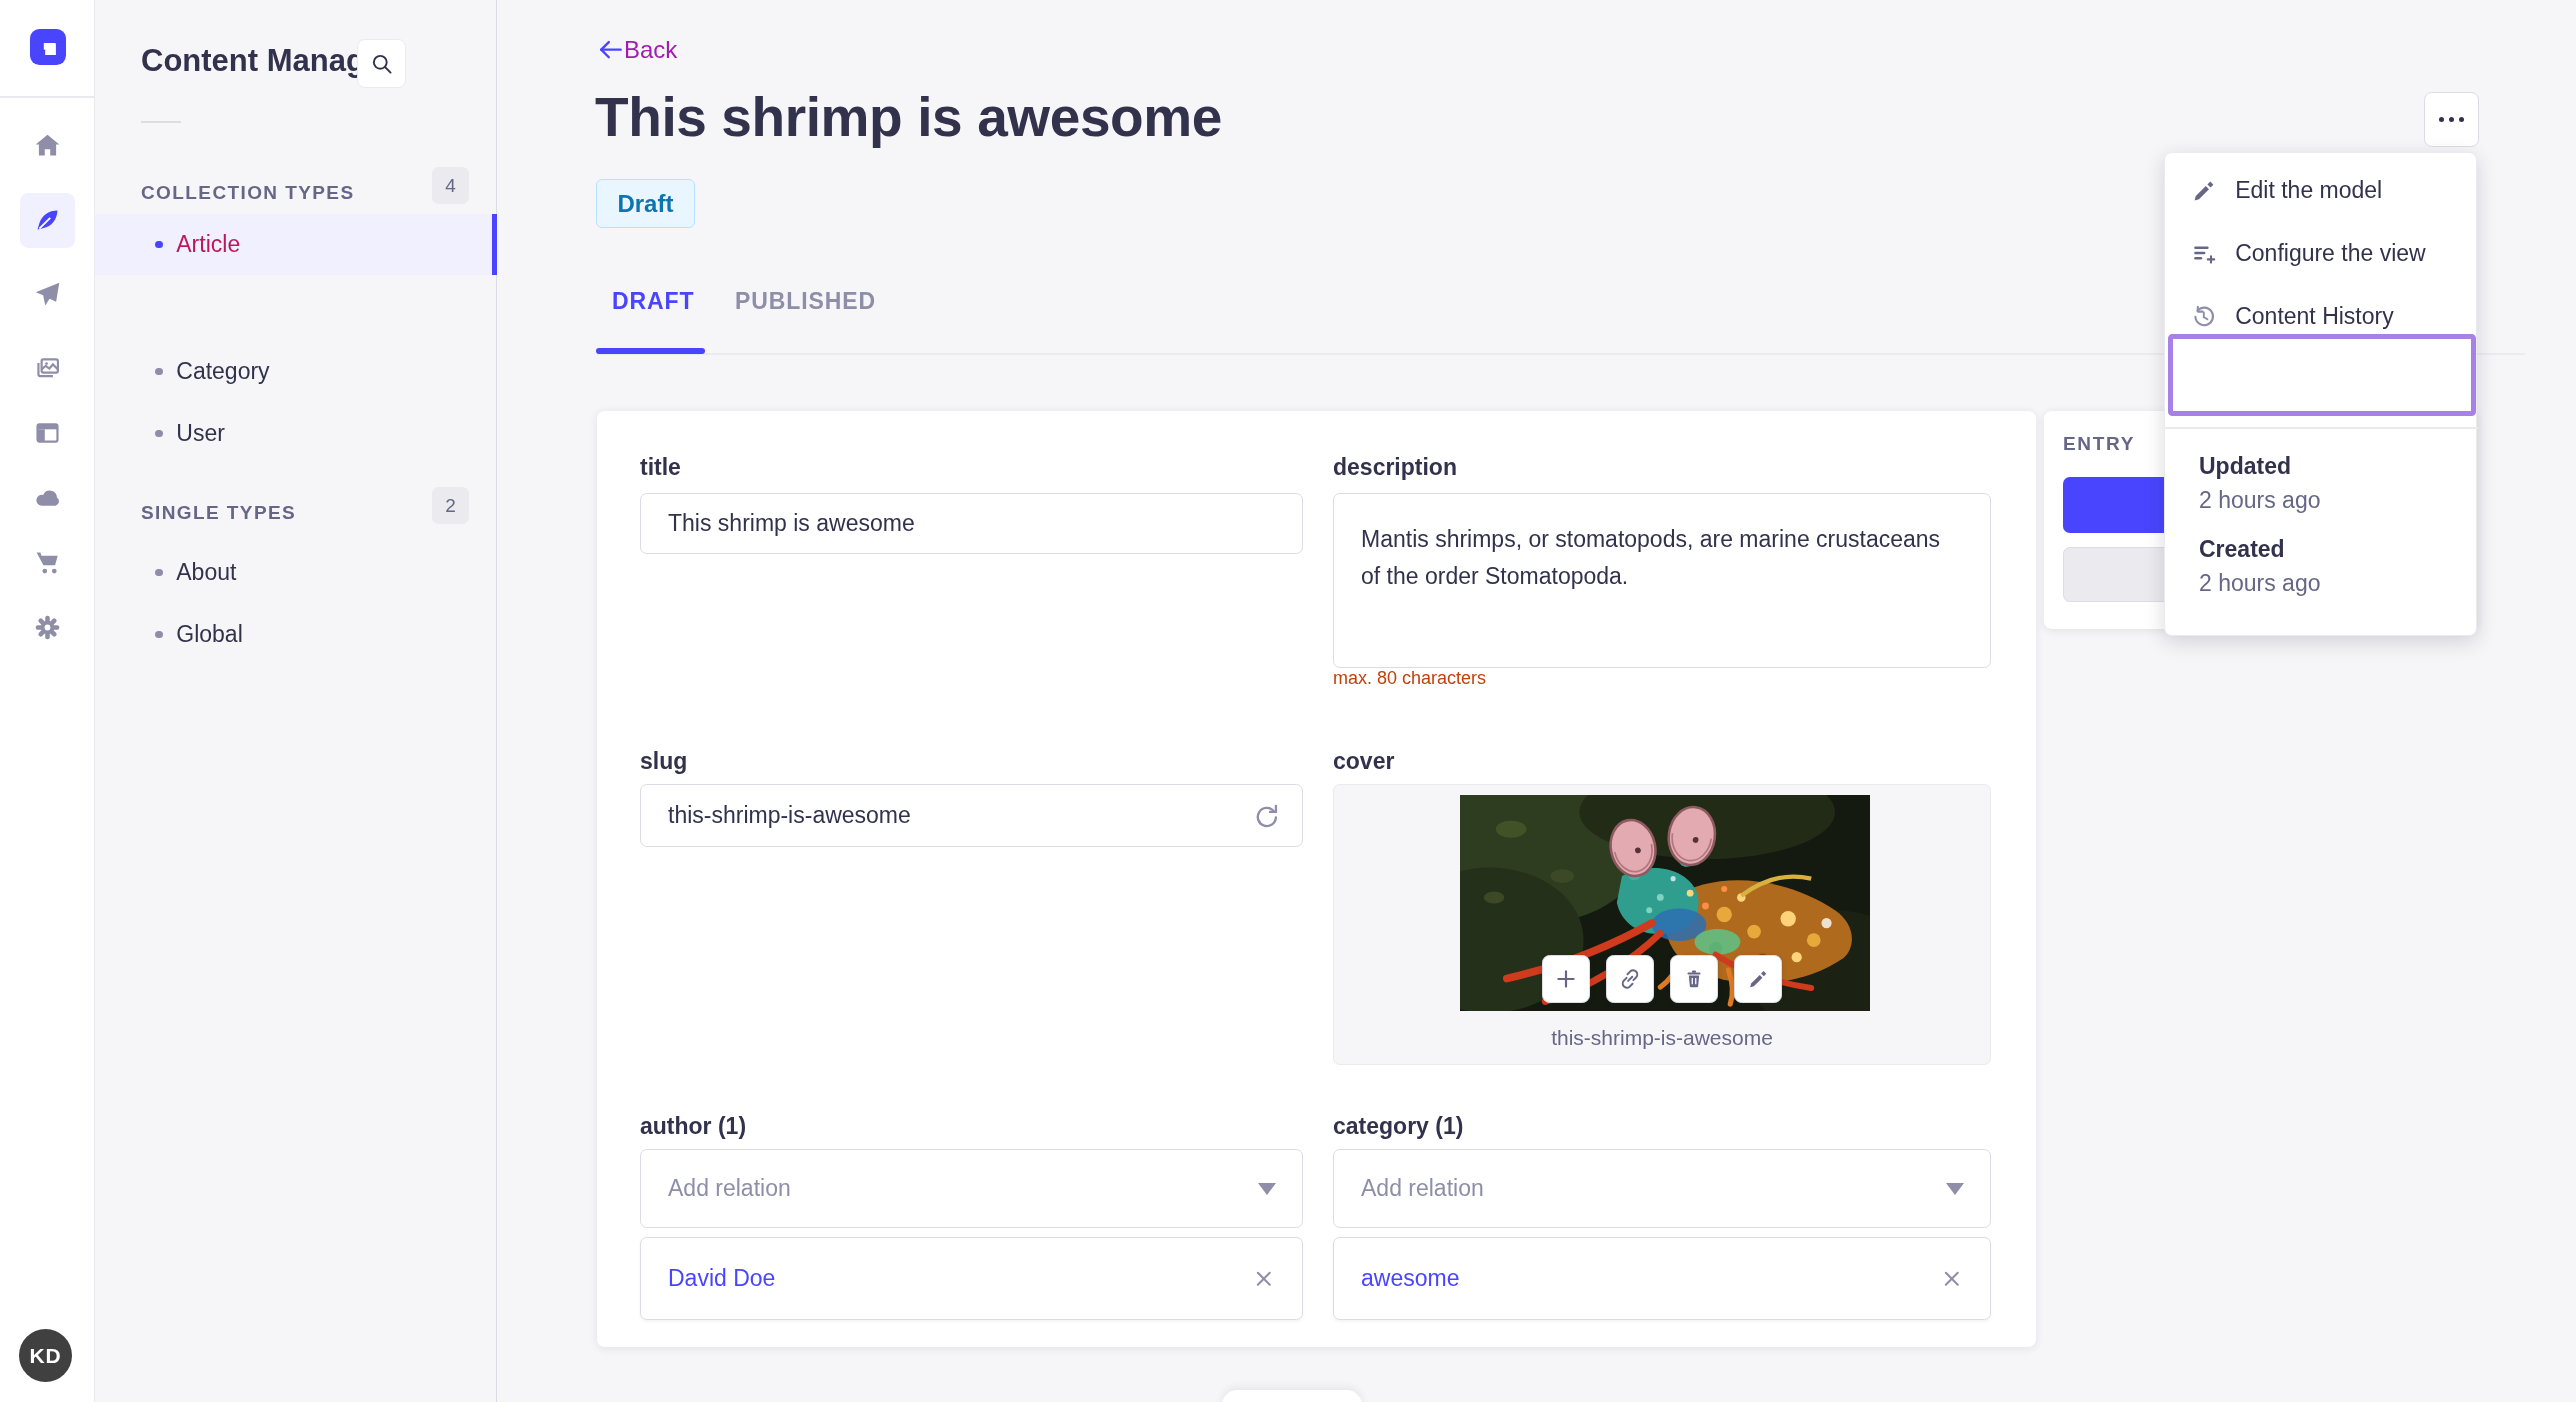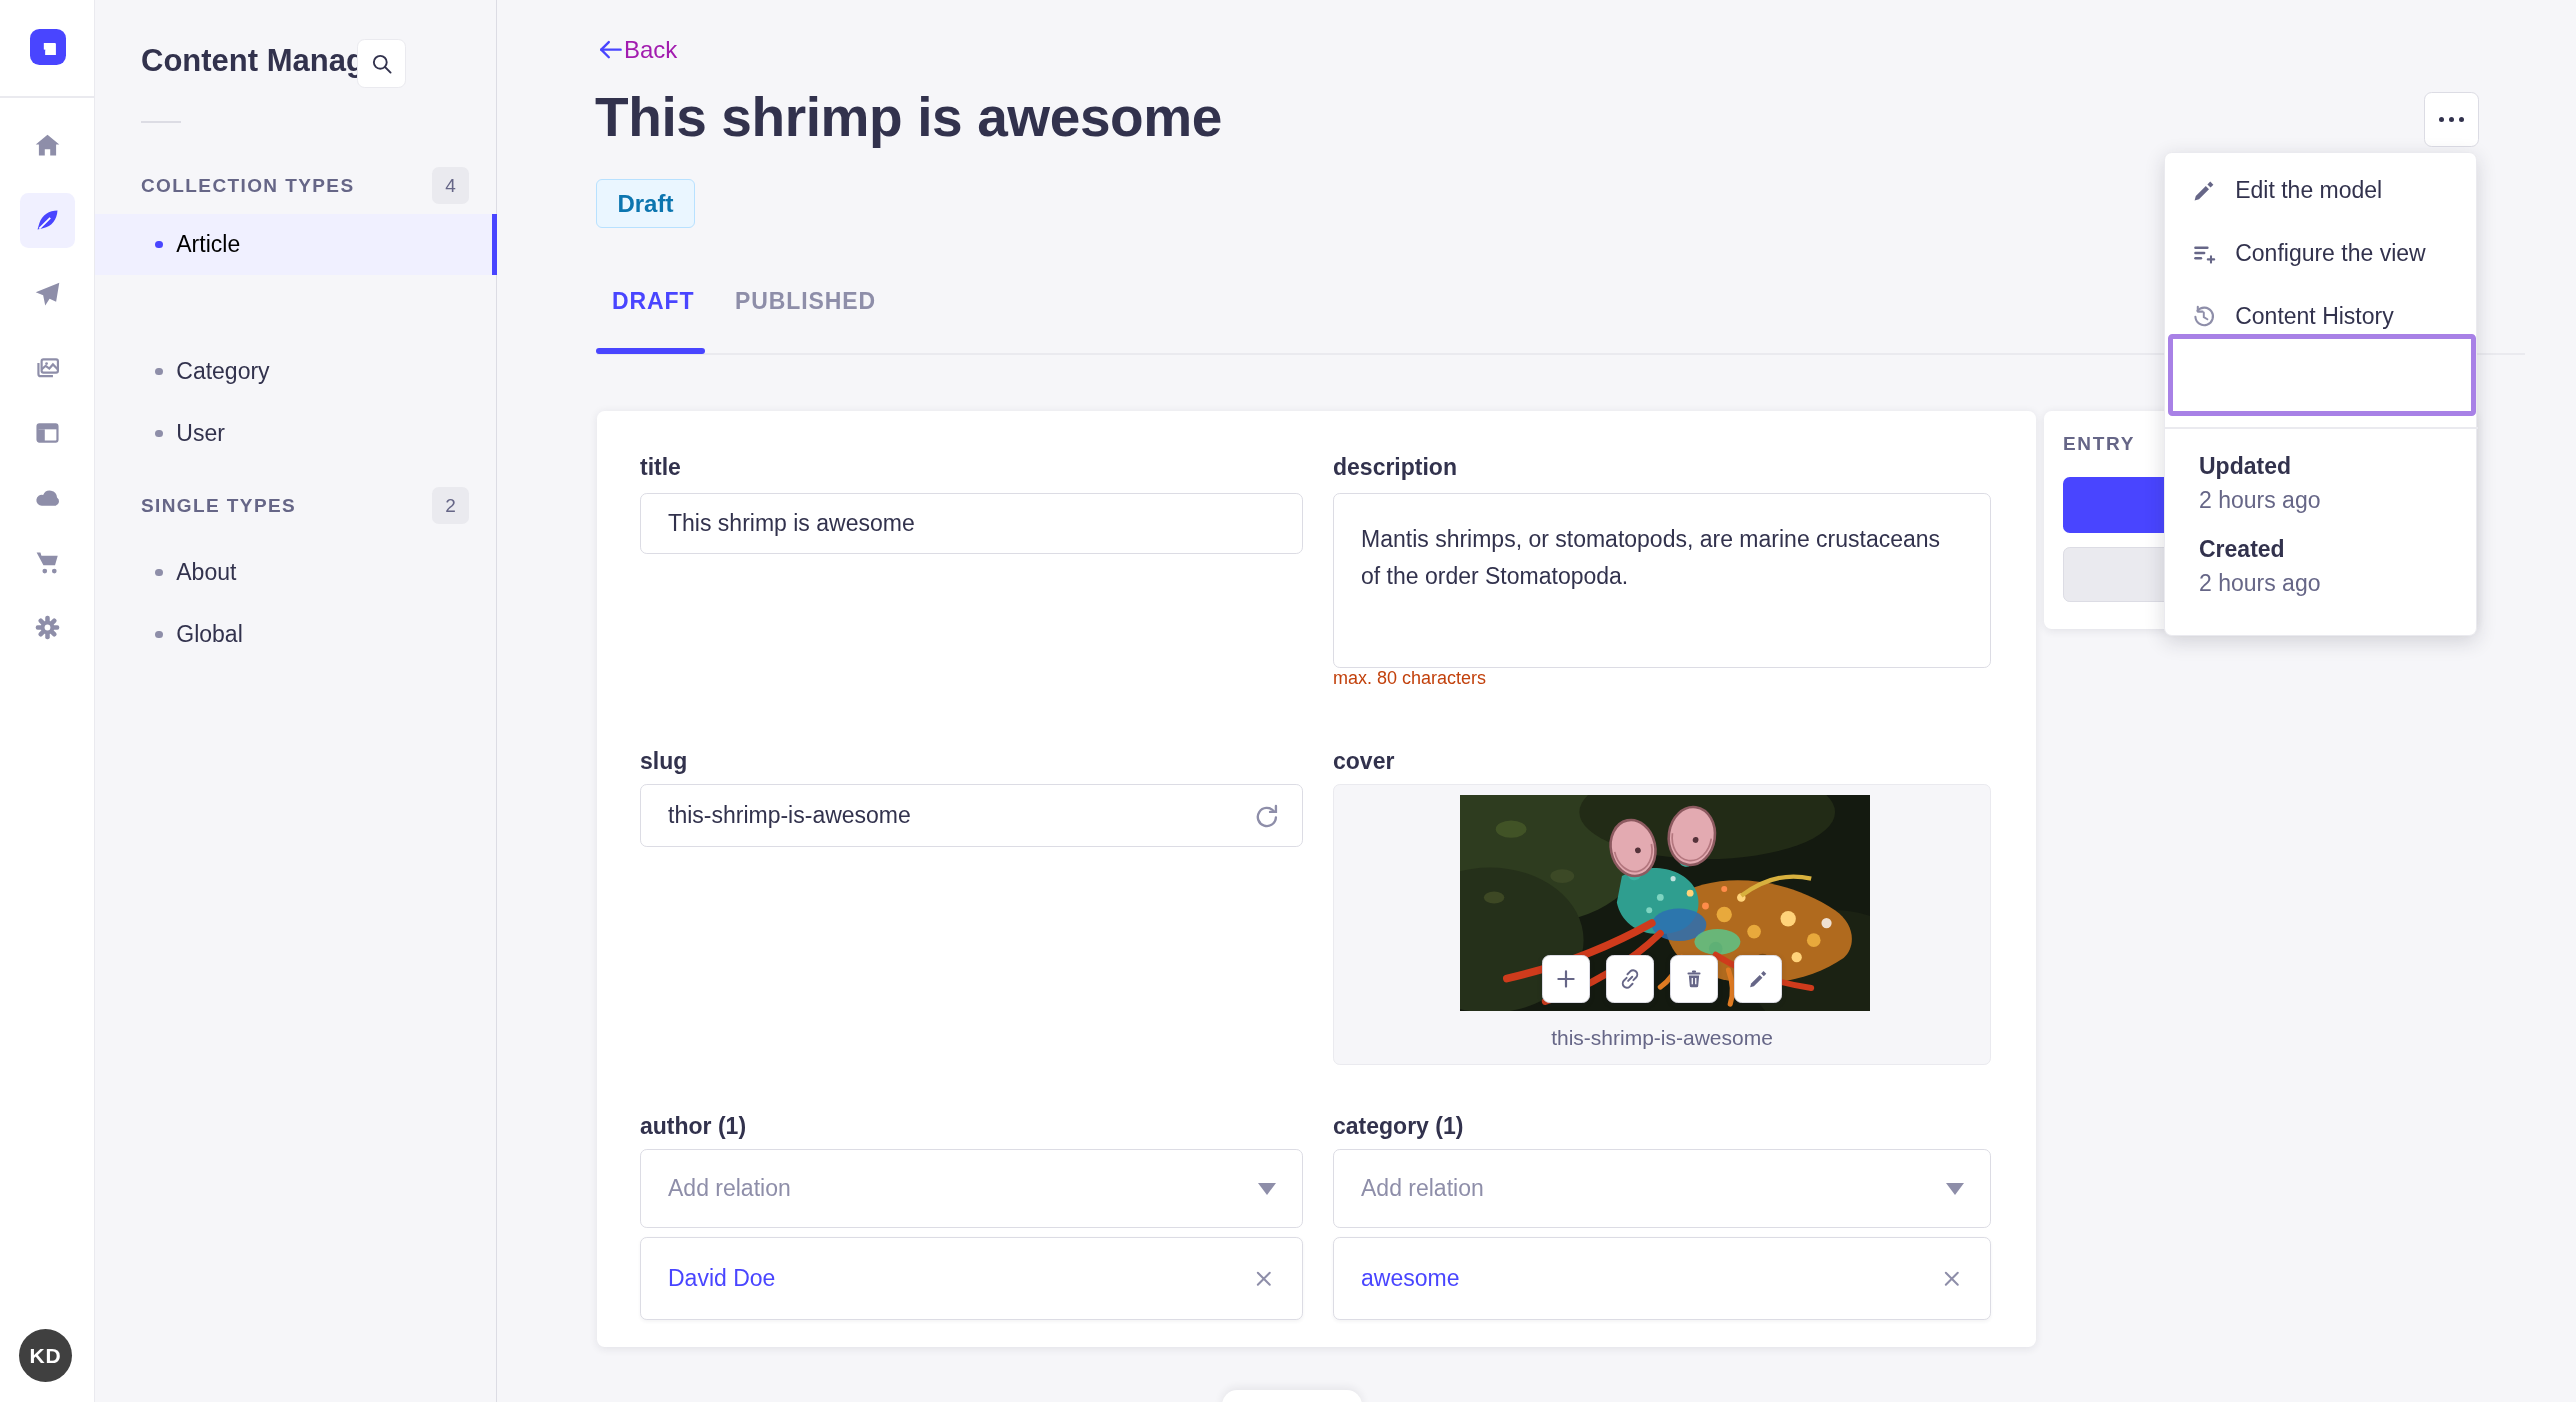--- a/index.html
+++ b/index.html
@@ -13,29 +13,29 @@
   .sidebar-sep { position:absolute; left:0; top:96px; width:95px; height:1.7px; background:#eaeaef; }
   .nav-ic { position:absolute; left:19.6px; width:55px; height:55px; display:flex; align-items:center; justify-content:center; border-radius:8.5px; }
   .nav-ic.active { background:#f0f0ff; }
   .avatar { position:absolute; left:19px; top:1329px; width:53px; height:53px; border-radius:50%; background:#404040; color:#fff; font-size:21px; font-weight:700; display:flex; align-items:center; justify-content:center; letter-spacing:0.9px; }
 
   
   .subnav { position:absolute; left:95px; top:0; width:402px; height:1402px; background:#f6f6f9; border-right:1.7px solid #dcdce4; }
   .subnav-title { position:absolute; left:46px; top:43px; font-size:31px; font-weight:700; color:#32324d; }
   .search-btn { position:absolute; left:262px; top:39px; width:49px; height:49px; background:#fff; border:1.7px solid #eaeaef; border-radius:7.7px; display:flex; align-items:center; justify-content:center; }
   .subnav-hr { position:absolute; left:46px; top:121px; width:40px; height:1.7px; background:#dcdce4; }
-  .section-head { position:absolute; left:46px; width:328px; height:37px; display:flex; align-items:center; justify-content:space-between;gap:27px; }
+  .section-head { position:absolute; left:46px; width:328px; height:37px; display:flex; align-items:flex-end; justify-content:space-between;gap:27px; }
   .section-label { font-size:19px; font-weight:700; letter-spacing:1.4px; color:#666687; }
   .count-badge { min-width:37px; height:37px; background:#eaeaef; border-radius:6.8px; color:#666687; font-size:19px; display:flex; align-items:center; justify-content:center; padding:0 6.8px; }
   .nav-row { position:absolute; left:0; width:402px; height:61px; display:flex; align-items:center; }
   .nav-row .bullet { width:7.7px; height:7.7px; border-radius:50%; background:#8e8ea9; margin-left:60px; }
   .nav-row .lbl { margin-left:13.6px; font-size:23px; color:#32324d; }
   .nav-row.active { background:#f0f0ff; }
   .nav-row.active .bullet { background:#4945ff; }
-  .nav-row.active .lbl { color:#000000; font-weight:500; }
+  .nav-row.active .lbl { color:#be185d; font-weight:500; }
   .nav-row.active .accent { position:absolute; right:0; top:0; bottom:0; width:5.1px; background:#4945ff; }
 
   
   .back-row { position:absolute; left:597px; top:36px; display:flex; align-items:center; gap:0; color:#a21caf; font-size:24px; font-weight:500; }
   .page-title { position:absolute; left:595px; top:85px; font-size:55px; font-weight:700; color:#32324d; letter-spacing:-0.4px; }
   .status-badge { position:absolute; left:596px; top:179px; height:49px; padding:0 20.4px; background:#eaf6ff; border:1.7px solid #b8e1ff; border-radius:6px; color:#0c75af; font-size:24px; font-weight:600; display:flex; align-items:center; }
   .tab { position:absolute; top:288px; font-size:23px; font-weight:700; letter-spacing:0.9px; }
   .tab.draft { left:612px; color:#4945ff; }
   .tab.published { left:735px; color:#8e8ea9; font-weight:600; }
   .tabs-divider { position:absolute; left:597px; top:353px; width:1928px; height:1.7px; background:#eaeaef; }

